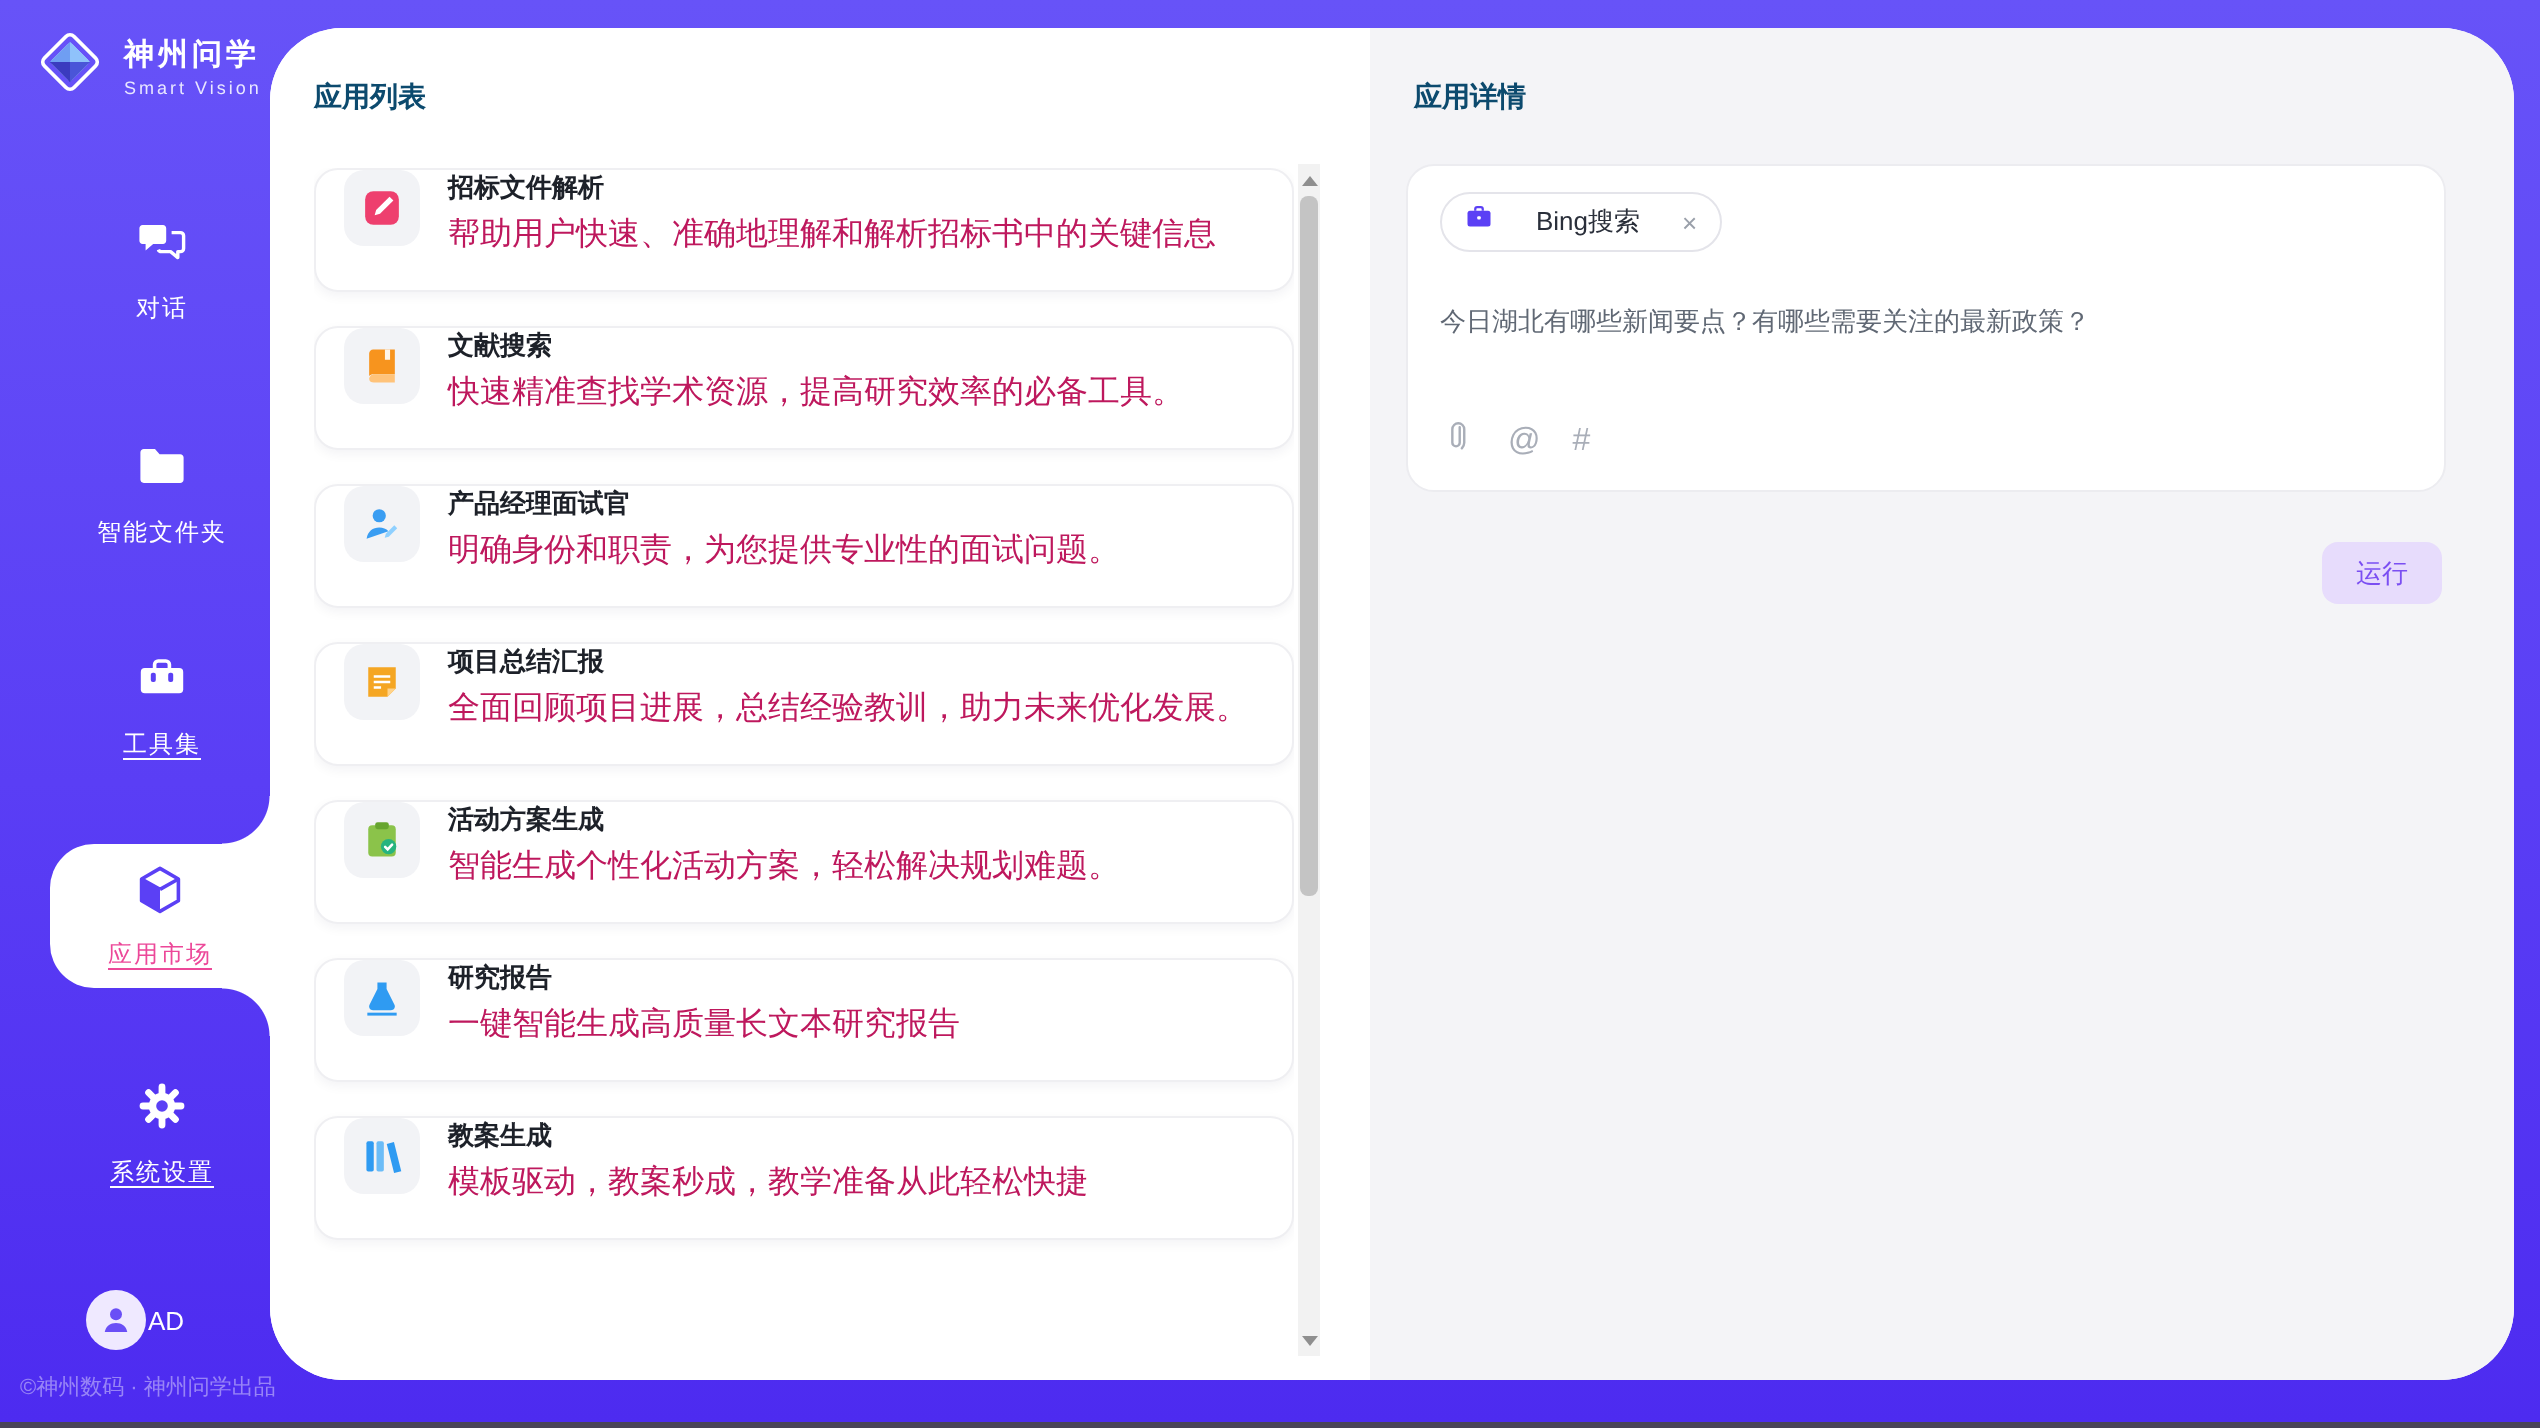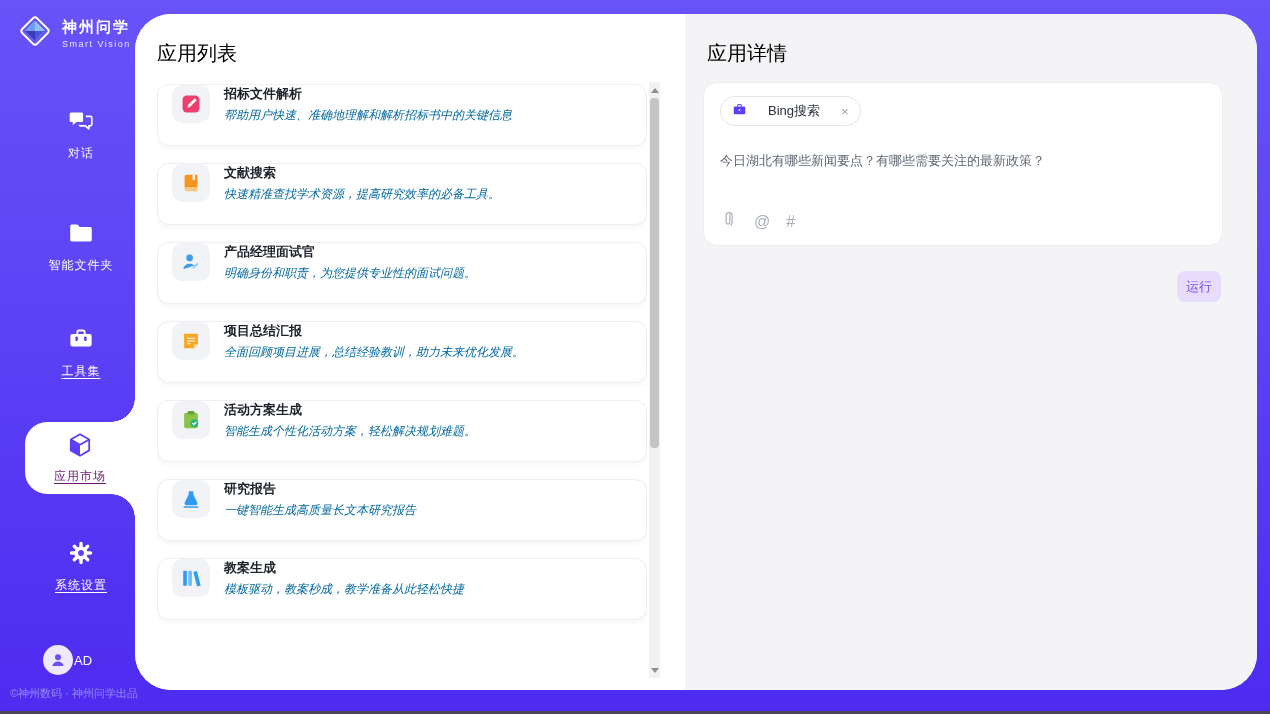--- a/index.html
+++ b/index.html
@@ -13,21 +13,21 @@
   
   .sidebar { position:absolute; left:0; top:0; width:135px; height:100%; }
   .brand { position:absolute; left:16px; top:12px; display:flex; align-items:center; gap:8px; }
   .brand-text .cn { color:#fff; font-size:15px; font-weight:bold; letter-spacing:2px; }
   .brand-text .en { color:#e8e6ff; font-size:9px; letter-spacing:1.5px; margin-top:2px; }
   .nav-item { position:absolute; left:0; width:162px; display:flex; flex-direction:column; align-items:center; gap:7px; color:#fff; cursor:pointer; }
   .nav-item .nav-label { font-size:12px; letter-spacing:1px; }
   .nav-item .nav-label.underlined { text-decoration:underline; text-underline-offset:3px; }
   .nav-item.active {
     left:25px; width:110px; height:72px; top:422px; background:#fff;
-    border-radius:22px 0 0 22px; justify-content:center; gap:5px; color:#701a75;
+    border-radius:22px 0 0 22px; justify-content:center; gap:5px; color:#ec4899;
   }
   .nav-item.active::before {
     content:""; position:absolute; top:-24px; right:0; width:24px; height:24px;
     background:radial-gradient(circle at 0 0, rgba(0,0,0,0) 23.5px, #fff 24px);
   }
   .nav-item.active::after {
     content:""; position:absolute; bottom:-24px; right:0; width:24px; height:24px;
     background:radial-gradient(circle at 0 100%, rgba(0,0,0,0) 23.5px, #fff 24px);
   }
   .user-row { position:absolute; top:645px; left:0; width:135px; display:flex; align-items:center; justify-content:center; gap:1px; }
@@ -36,32 +36,32 @@
   .copyright { position:absolute; left:10px; bottom:10px; font-size:11px; color:rgba(255,255,255,0.42); white-space:nowrap; }
 
   
   .content {
     position:absolute; left:135px; top:14px; width:1122px; height:676px;
     border-radius:36px; overflow:hidden; display:flex; background:#fff;
   }
 
   
   .list-panel { position:relative; width:550px; background:#fff; flex:none; }
-  .panel-title { position:absolute; top:26px; left:22px; font-size:20px; font-weight:normal; color:#000000; }
+  .panel-title { position:absolute; top:26px; left:22px; font-size:14px; font-weight:bold; color:#0c4a6e; }
   .cards { position:absolute; top:70px; left:22px; width:490px; bottom:0; display:flex; flex-direction:column; gap:17px; overflow:hidden; }
   .card {
     flex:none; height:62px; border-radius:12px; background:#fff; border:1px solid #efeff2;
     box-shadow:0 2px 6px rgba(25,25,60,0.05);
     display:flex; align-items:flex-start; gap:14px; padding:0 14px; cursor:pointer;
   }
   .card.selected { background:#f1eafd; border:1px solid #8c62f6; }
   .tile { width:38px; height:38px; border-radius:10px; background:#f2f3f6; display:flex; align-items:center; justify-content:center; flex:none; }
   .card.selected .tile { background:#f8f4ff; }
   .card-title { font-size:13px; font-weight:bold; color:#1d2129; }
-  .card-desc { font-size:12px; color:#0369a1; margin-top:4px; white-space:nowrap;font-style:italic; }
+  .card-desc { font-size:16px; color:#be185d; margin-top:4px; white-space:nowrap; }
 
   
   .scrollbar { position:absolute; right:25px; top:68px; bottom:12px; width:11px; background:#f2f2f2; }
   .sb-arrow { position:absolute; left:0; width:11px; height:12px; display:flex; align-items:center; justify-content:center; }
   .sb-arrow.up { top:2px; } .sb-arrow.down { bottom:2px; }
   .tri-up { width:0; height:0; border-left:4px solid transparent; border-right:4px solid transparent; border-bottom:5px solid #8f8f8f; }
   .tri-down { width:0; height:0; border-left:4px solid transparent; border-right:4px solid transparent; border-top:5px solid #8f8f8f; }
   .sb-thumb { position:absolute; left:1px; top:16px; width:9px; height:350px; background:#c4c4c4; border-radius:4px; }
 
   
@@ -73,21 +73,21 @@
   .chip {
     display:inline-flex; align-items:center; gap:21px; height:30px; padding:0 11px;
     border:1px solid #e4e4ea; border-radius:16px; background:#fff;
   }
   .chip-label { font-size:13px; color:#2a2f3a; }
   .chip-close { font-size:13px; color:#9aa0aa; cursor:pointer; line-height:1; }
   .prompt-text { margin-top:26px; font-size:13px; color:#606874; }
   .tools-row { position:absolute; left:17px; bottom:13px; display:flex; align-items:center; gap:16px; color:#a9aeb8; }
   .glyph-icon { font-size:16px; color:#a9aeb8; cursor:pointer; }
   .run-btn {
-    position:absolute; right:36px; top:257px; width:44px; height:31px; border:none;
+    position:absolute; right:36px; top:257px; width:60px; height:31px; border:none;
     background:#e7dcfc; color:#7b4ff2; font-size:13px; border-radius:8px; cursor:pointer;
     font-family:inherit;
   }
 </style>
 </head>
 <body>
 
 <div class="page">
 
   <aside class="sidebar">

